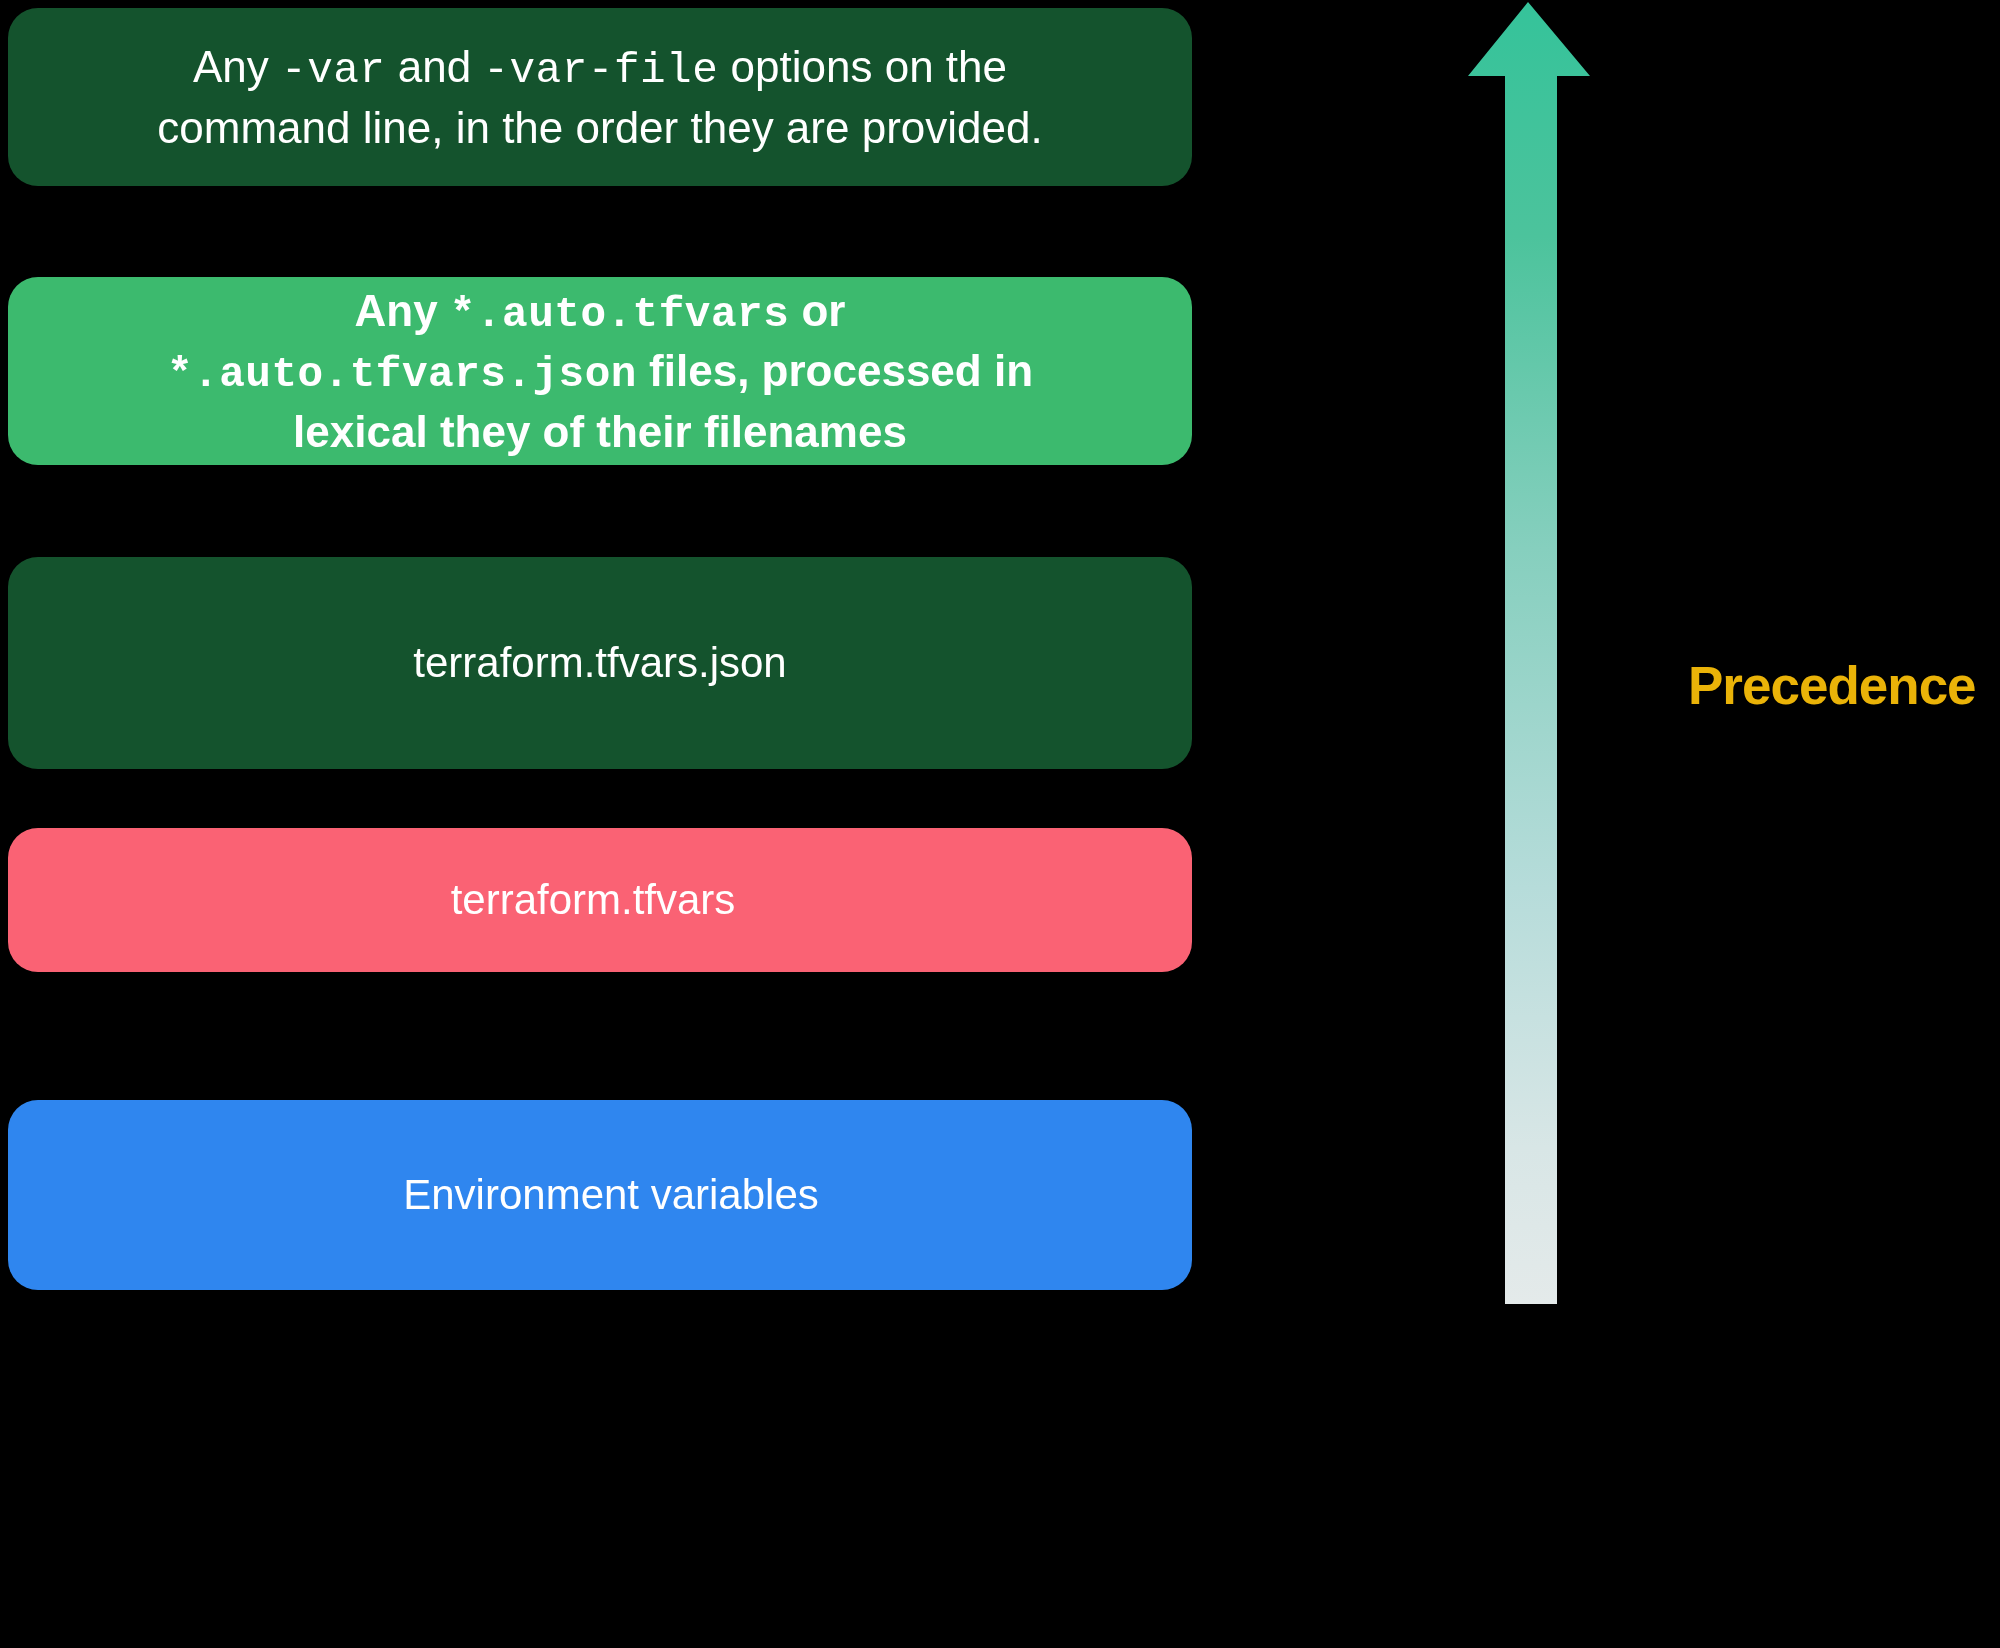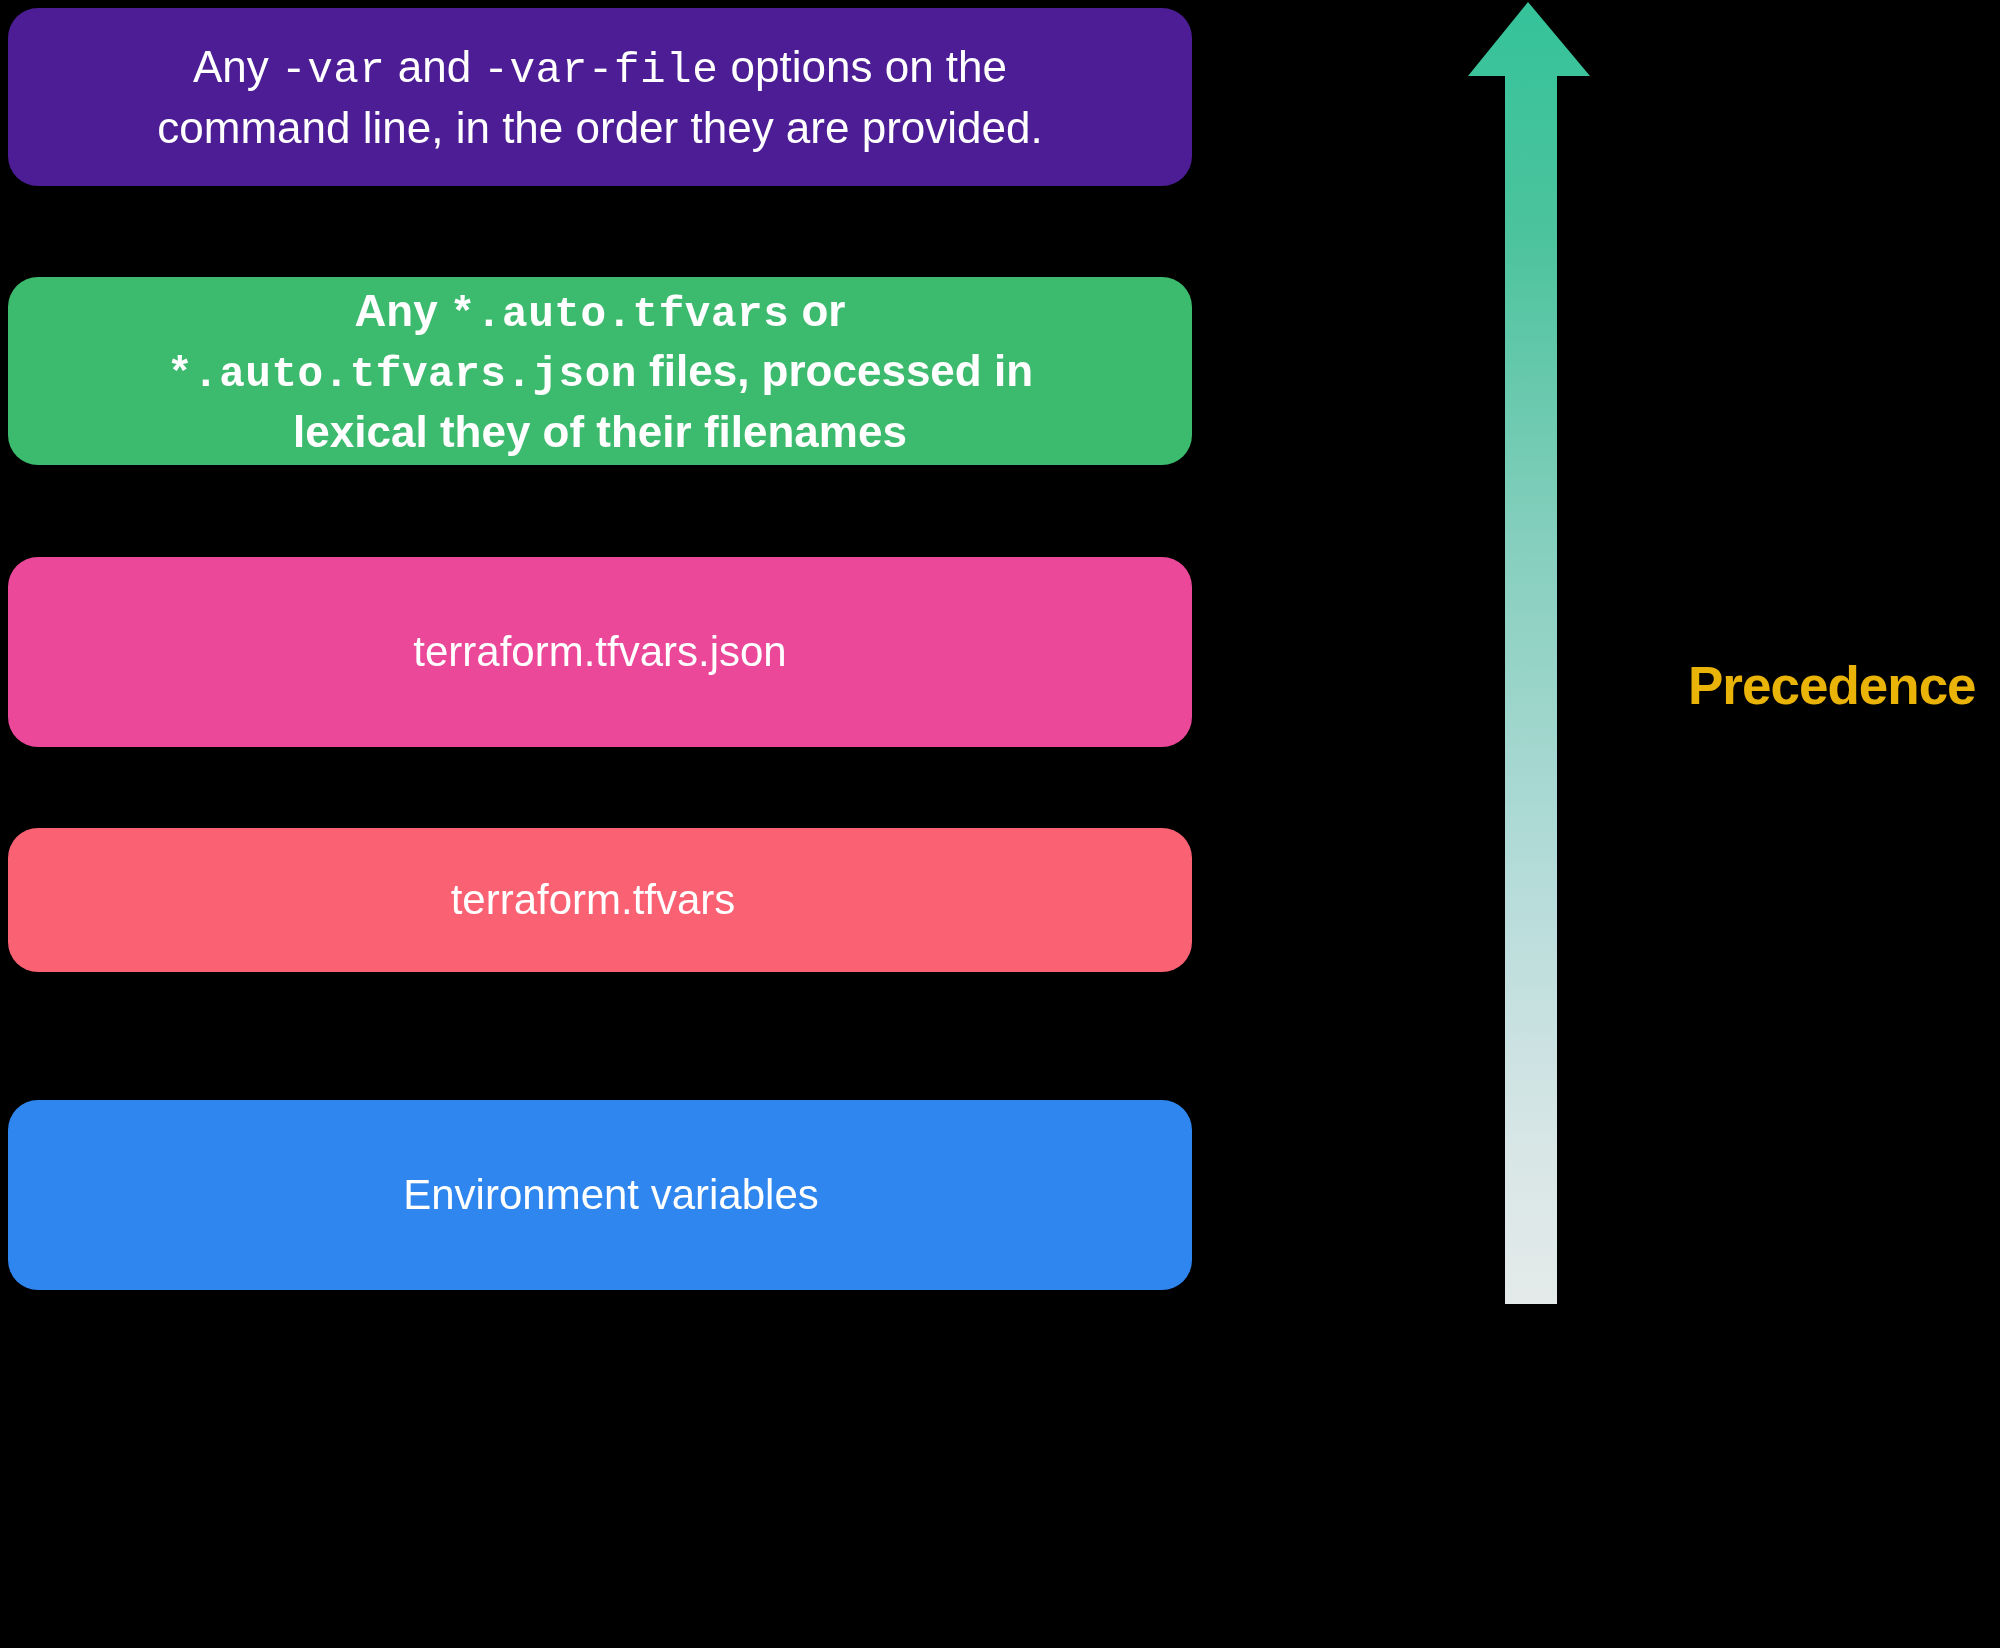--- a/index.html
+++ b/index.html
@@ -43,37 +43,37 @@
   .mono {
     font-family: "Liberation Mono", "DejaVu Sans Mono", monospace;
     font-size: 0.97em;
     letter-spacing: 0.5px;
   }
 
   
   #box-cli {
     top: 8px;
     height: 178px;
-    background: #4c1d95;
+    background: #14532d;
   }
   #box-cli .box-text { font-size: 44px; }
 
   
   #box-auto {
     top: 277px;
     height: 188px;
     background: #3cba6e;
   }
   #box-auto .box-text { font-size: 44px; font-weight: bold; }
 
   
   #box-tfvars-json {
     top: 557px;
-    height: 190px;
-    background: #ec4899;
+    height: 212px;
+    background: #14532d;
   }
   #box-tfvars-json .box-text { font-size: 42px; }
 
   
   #box-tfvars {
     top: 828px;
     height: 144px;
     background: #fa6274;
     padding-left: 12px;
   }

